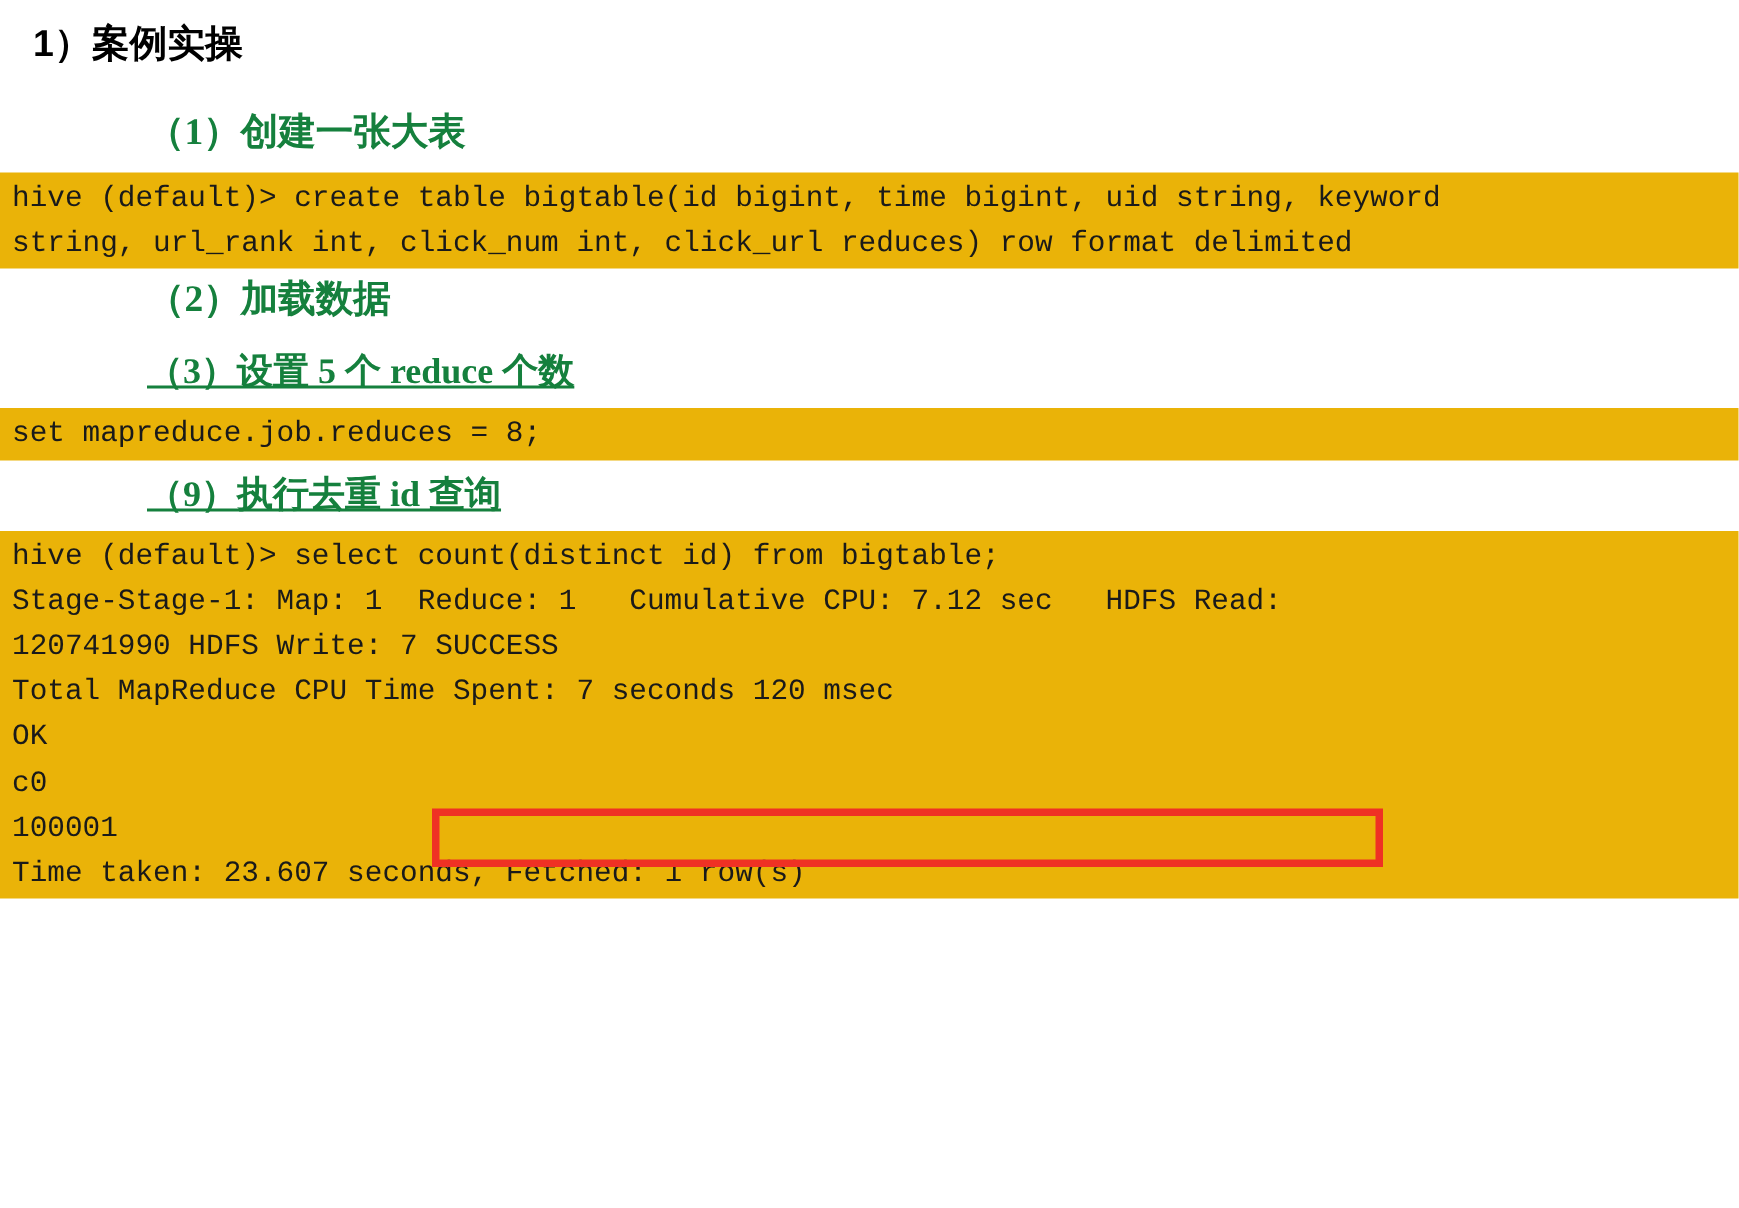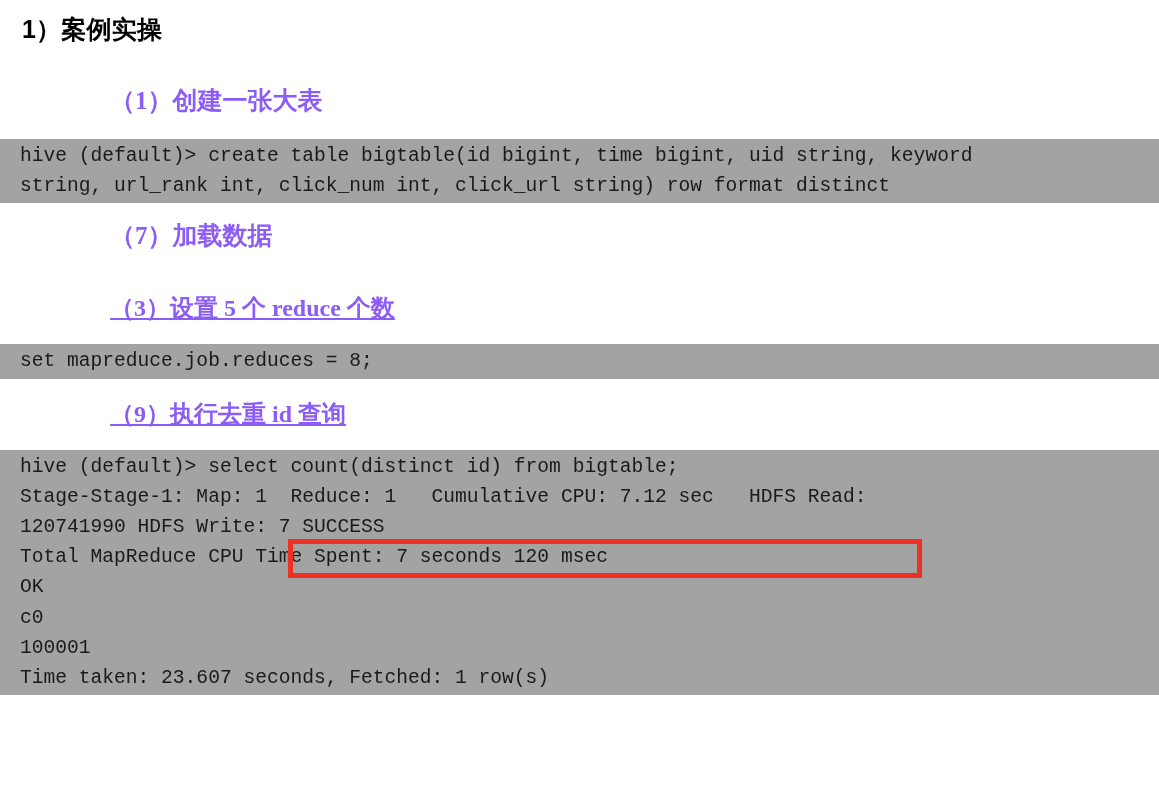--- a/index.html
+++ b/index.html
@@ -33,39 +33,39 @@
     margin: 0;
     padding: 14px 0 0 22px;
     letter-spacing: 0.2px;
     white-space: pre;
   }
 
   .h-level2 {
     font-family: "Liberation Serif", "DejaVu Serif", serif;
     font-size: 25px;
     line-height: 30px;
-    color: #8b5cf6;
-    margin: 12px;
+    color: #15803d;
+    margin: 0;
     padding: 0 0 0 98px;
     white-space: pre;
   }
 
   .h-level2.tight {
     font-size: 24px;
     text-decoration: underline;
   }
 
   
   .code-block {
-    background: #a3a3a3;
+    background: #eab308;
     color: #1a1a1a;
     font-family: "Liberation Mono", "DejaVu Sans Mono", monospace;
     font-size: 19.6px;
     line-height: 30.2px;
-    padding: 2px 6px 2px 20px;
+    padding: 2px 6px 2px 8px;
     margin: 0;
     white-space: pre-wrap;
     word-break: break-word;
     box-sizing: border-box;
     position: relative;
   }
 
   .code-line {
     white-space: pre;
     display: block;
@@ -98,25 +98,25 @@
 <div class="page">
 
   <h1 class="h-level1">1）案例实操</h1>
 
   <div class="sp-a"></div>
 
   <h2 class="h-level2">（1）创建一张大表</h2>
 
   <div class="sp-b"></div>
 
-  <pre class="code-block"><span class="code-line">hive (default)&gt; create table bigtable(id bigint, time bigint, uid string, keyword</span><span class="code-line">string, url_rank int, click_num int, click_url string) row format distinct</span></pre>
+  <pre class="code-block"><span class="code-line">hive (default)&gt; create table bigtable(id bigint, time bigint, uid string, keyword</span><span class="code-line">string, url_rank int, click_num int, click_url reduces) row format delimited</span></pre>
 
   <div class="sp-c"></div>
 
-  <h2 class="h-level2">（7）加载数据</h2>
+  <h2 class="h-level2">（2）加载数据</h2>
 
   <div class="sp-d"></div>
 
 
   <div class="sp-e"></div>
 
   <h2 class="h-level2 tight">（3）设置 5 个 reduce 个数</h2>
 
   <div class="sp-f"></div>
 

